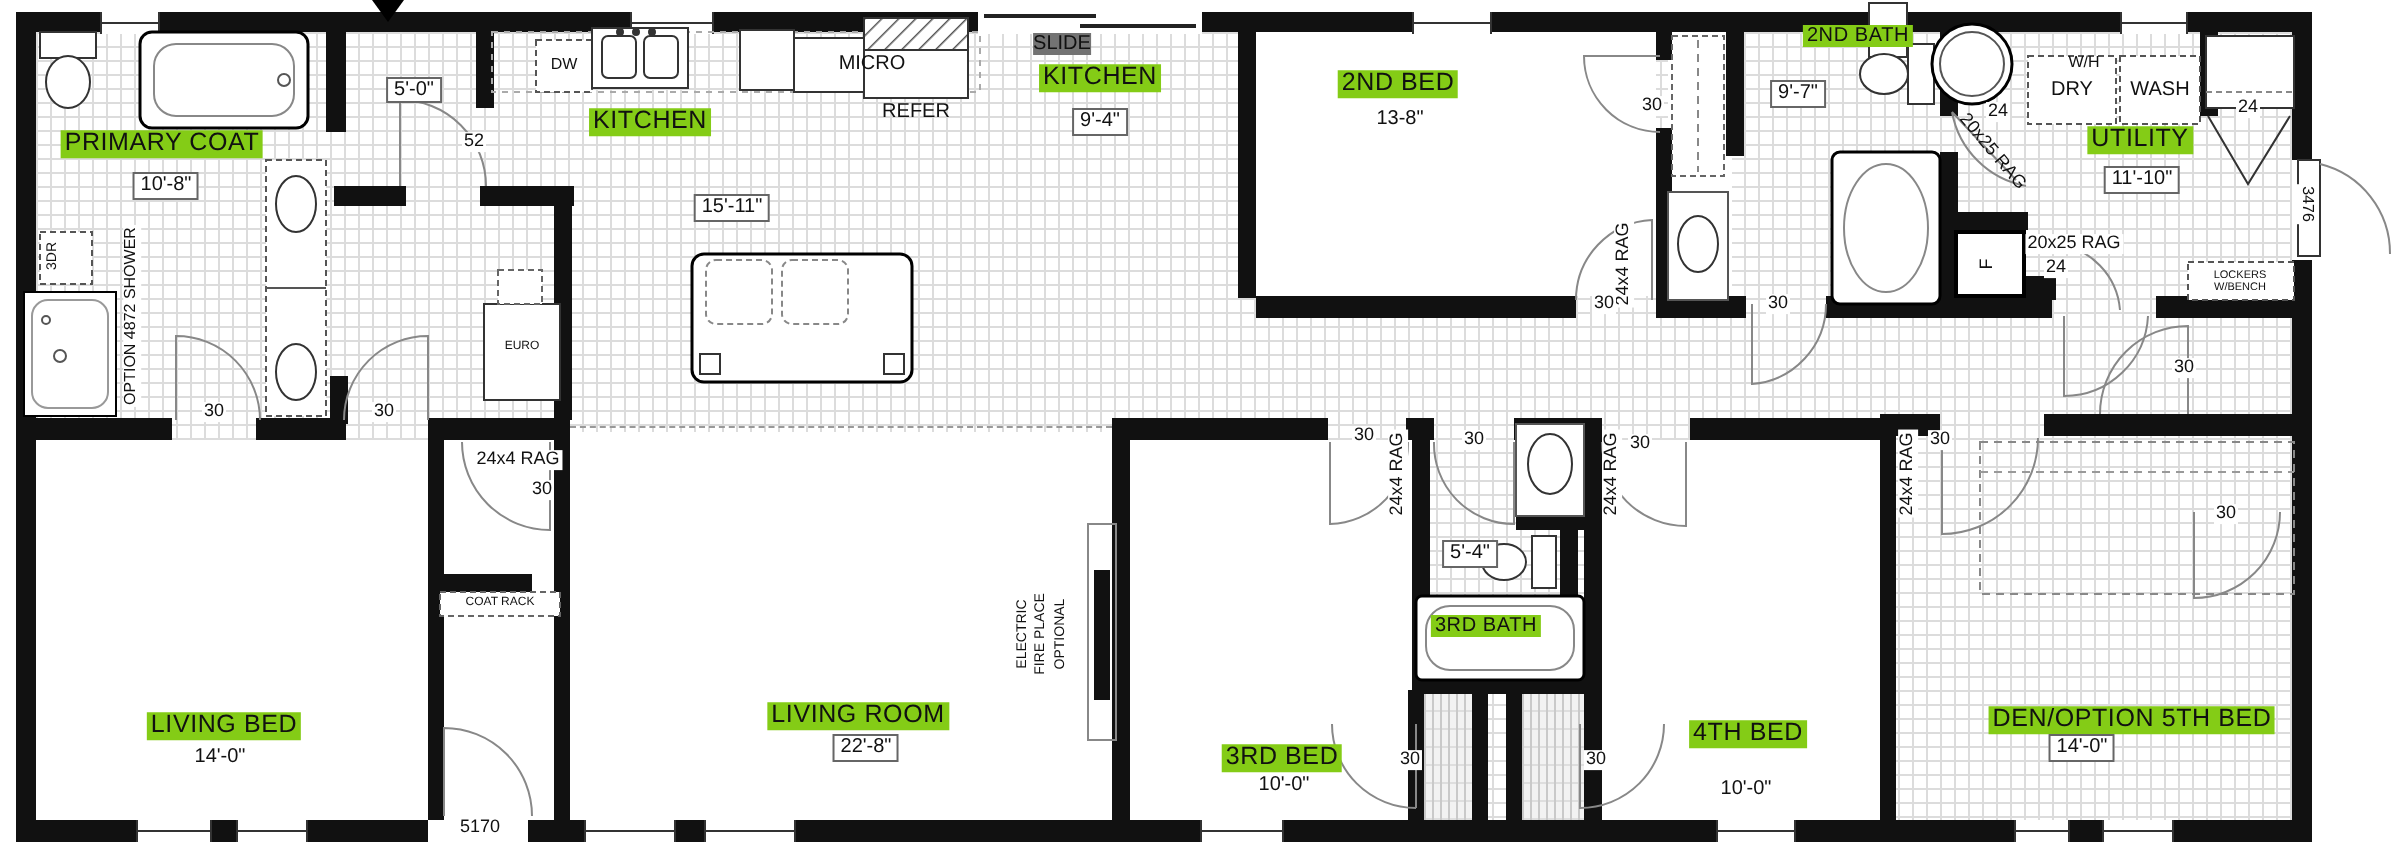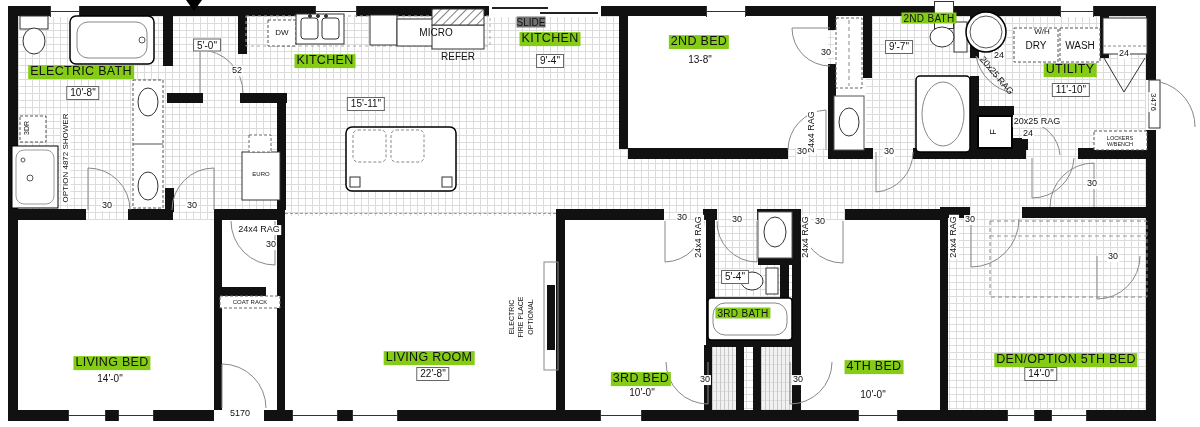--- a/index.html
+++ b/index.html
@@ -242,21 +242,21 @@
   <div class="flabel" style="left:1042px;top:32px;font-size:8px;">W/H</div>
   <div class="flabel" style="left:1036px;top:45px;font-size:10px;background:#fff;">DRY</div>
   <div class="flabel" style="left:1080px;top:45px;font-size:10px;background:#fff;">WASH</div>
   <div class="flabel" style="left:261px;top:174px;font-size:6px;">EURO</div>
   <div class="flabel" style="left:250px;top:302px;font-size:6px;">COAT RACK</div>
   <div class="flabel wrap" style="left:1120px;top:141px;font-size:5.5px;">LOCKERS W/BENCH</div>
   <div class="fireplace-txt" style="left:521px;top:317px;">ELECTRIC
 FIRE PLACE
 OPTIONAL</div>
 
-<div class="rname" style="left: 81px; top: 72px;">ELECTRIC BATH</div>
+<div class="rname" style="left: 81px; top: 72px;">PRIMARY COAT</div>
     <div class="rdim boxed" style="left: 83px; top: 93px;">10'-8"</div>
     <div class="rname" style="left: 325px; top: 61px;">KITCHEN</div>
     <div class="rdim boxed" style="left: 366px; top: 104px;">15'-11"</div>
     <div class="rname" style="left: 550px; top: 39px;">KITCHEN</div>
     <div class="rdim boxed" style="left: 550px; top: 61px;">9'-4"</div>
     <div class="rname" style="left: 699px; top: 42px;">2ND BED</div>
     <div class="rdim" style="left: 700px; top: 60px;">13-8"</div>
     <div class="rname" style="left: 929px; top: 18px; font-size: 10px;">2ND BATH</div>
     <div class="rdim boxed" style="left: 899px; top: 47px;">9'-7"</div>
     <div class="rname" style="left: 1070px; top: 70px;">UTILITY</div>

